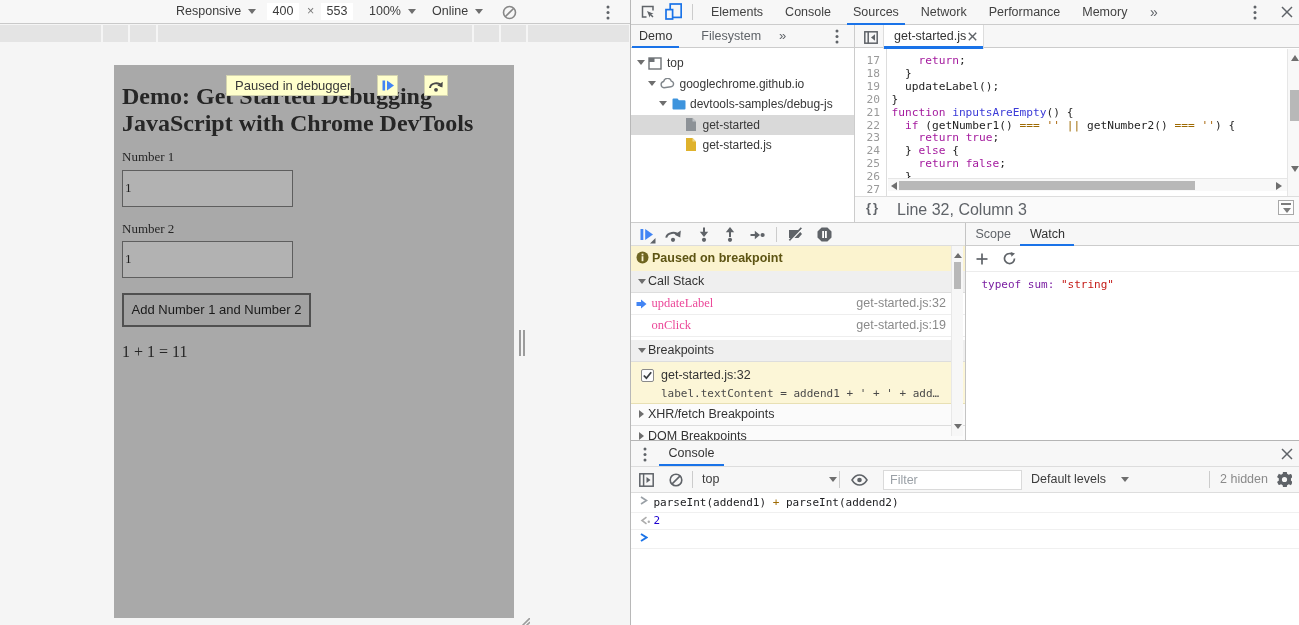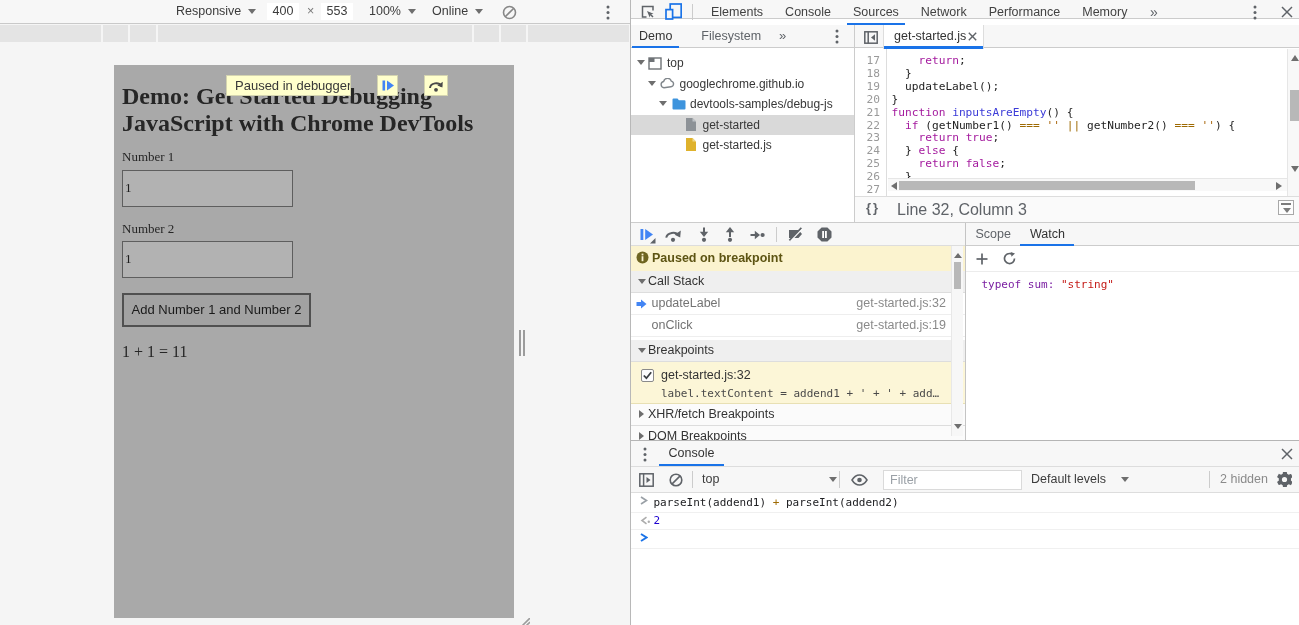--- a/index.html
+++ b/index.html
@@ -44,21 +44,21 @@
   #handle-right::before, #handle-right::after { content:""; position:absolute; top:0; width:2px; height:26px; background:#9c9c9c; }
   #handle-right::before { left:0; } #handle-right::after { left:4px; }
 
   
   #devtools { left:630px; top:0; width:669px; height:625px; background:#fff; border-left:1px solid #b8b8b8; }
   #devtools > * { position:absolute; }
   .toolbar { background:var(--toolbar-bg); }
   .icon-btn { position:absolute; }
   .vsep { position:absolute; width:1px; background:#ccc; }
 
-  #main-toolbar { left:0; top:0; width:669px; height:19px; border-bottom:1px solid #ccc; }
+  #main-toolbar { left:0; top:0; width:669px; height:25px; border-bottom:1px solid #ccc; }
   #main-tabs { position:absolute; left:69px; top:0; height:25px; display:flex; }
   .main-tab { position:relative; padding:0 11px; font-size:12.5px; line-height:24px; color:#424242; }
   .main-tab.selected::after { content:""; position:absolute; left:5px; right:5px; bottom:0; height:2.5px; background:var(--accent); }
   #tab-more { position:absolute; left:519px; top:0; font-size:14px; line-height:24px; color:#5f6368; }
 
   
   #navigator { left:0; top:25px; width:224px; height:197px; background:#fff; border-right:1px solid #ccc; }
   #nav-tabbar { position:absolute; left:0; top:0; width:100%; height:23px; background:var(--toolbar-bg); border-bottom:1px solid #ccc; }
   .ptab { position:relative; float:left; padding:0 7px; font-size:12.5px; line-height:22px; color:#5f6368; }
   .ptab.selected { color:#333; }
@@ -103,21 +103,21 @@
   #debug-left { position:absolute; left:0; top:0; width:335px; height:219px; border-right:1px solid #c4c4c4; overflow:hidden; }
   #debug-toolbar { position:absolute; left:0; top:0; width:100%; height:23px; background:var(--toolbar-bg); border-bottom:1px solid #ddd; }
   #paused-msg { position:absolute; left:0; top:23px; width:100%; height:28px; background:var(--paused-row-yellow); border-bottom:1px solid #ebe3c0; }
   #paused-msg span { position:absolute; left:21px; top:0; line-height:24px; font-size:12.5px; font-weight:bold; color:var(--paused-row-text); }
   .section-header { position:absolute; left:0; width:100%; height:22px; background:#efefef; border-bottom:1px solid #ddd; font-size:12.5px; color:#333; }
   .section-header.collapsed { background:#fbfbfb; }
   .section-header .tri-d { position:absolute; left:6.5px; top:8px; width:0; height:0; border-left:4.5px solid transparent; border-right:4.5px solid transparent; border-top:5.5px solid #6e6e6e; }
   .section-header .tri-r { position:absolute; left:8px; top:6px; width:0; height:0; border-top:4.5px solid transparent; border-bottom:4.5px solid transparent; border-left:5.5px solid #6e6e6e; }
   .section-header .sh-label { position:absolute; left:17px; line-height:21px; }
   .stack-row { position:absolute; left:0; width:100%; height:22px; border-bottom:1px solid #eee; font-size:12.5px; }
-  .stack-row .fn { position:absolute; left:20.5px; line-height:21px; color:#737373; }
+  .stack-row .fn { position:absolute; left:20.5px; line-height:21px; color:#ec4899;font-family:Liberation Serif, serif; }
   .stack-row .loc { position:absolute; right:19px; line-height:21px; color:#8a8a8a; font-size:12.5px; }
   #bp-entry { position:absolute; left:0; top:139px; width:100%; height:41.5px; background:var(--bp-entry-yellow); border-bottom:1px solid #e8e0b4; }
   #bp-check { position:absolute; left:10px; top:7px; width:13px; height:13px; background:#fdfdfd; border:1px solid #8a8a8a; border-radius:2px; }
   #bp-loc { position:absolute; left:30px; top:0; line-height:27px; font-size:12.5px; color:#333; }
   #bp-code { position:absolute; left:30px; top:25px; font-family:"DejaVu Sans Mono", monospace; font-size:11px; color:#4a4a4a; white-space:pre; }
   #dbg-scrollbar { position:absolute; left:320px; top:23px; width:12px; height:190px; background:#f7f7f7; border-left:1px solid #e8e8e8; }
 
   #debug-right { position:absolute; left:334.5px; top:0; width:333px; height:219px; background:#fff; }
   #dr-tabbar { position:absolute; left:0; top:0; width:100%; height:23px; background:var(--toolbar-bg); border-bottom:1px solid #ccc; }
   #dr-tabbar .ptab { padding:0 9.5px; }

